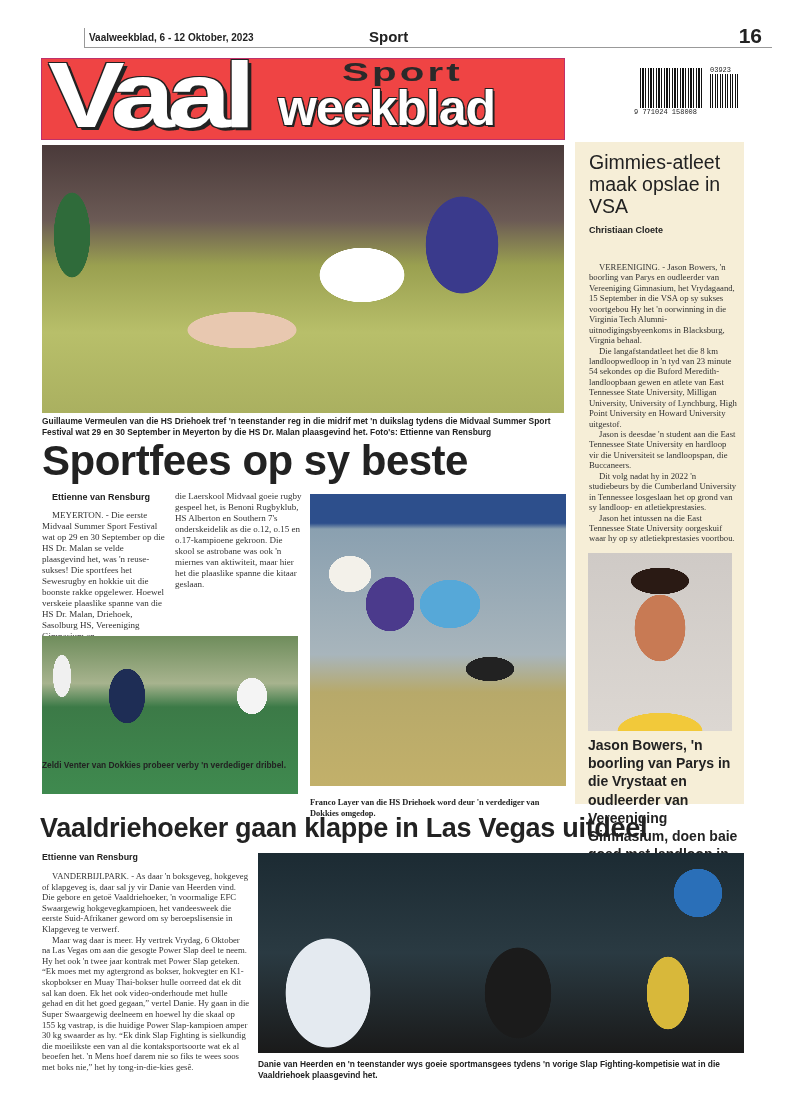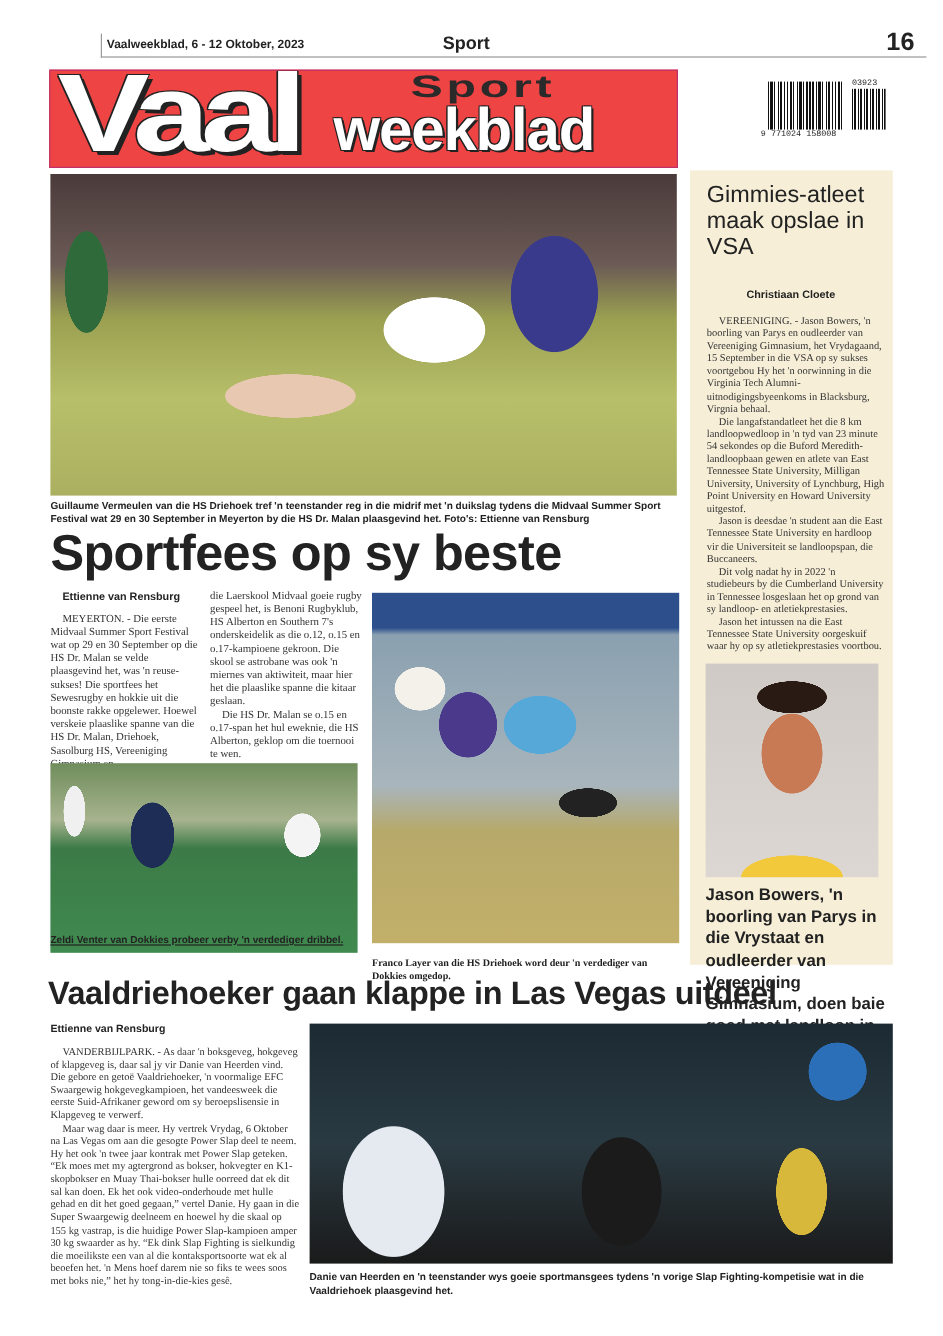--- a/index.html
+++ b/index.html
@@ -61,34 +61,34 @@
       radial-gradient(ellipse 70px 90px at 70px 140px, #e4eaf0 0 60%, transparent 61%),
       radial-gradient(ellipse 55px 75px at 260px 140px, #1b1b1b 0 60%, transparent 61%),
       radial-gradient(ellipse 15px 13px at 262px 120px, #d33a2a 0 60%, transparent 61%),
       radial-gradient(ellipse 35px 60px at 410px 140px, #d8b83a 0 60%, transparent 61%),
       radial-gradient(ellipse 40px 40px at 440px 40px, #2a6fb8 0 60%, transparent 61%),
       linear-gradient(180deg, #1c2b33 0%, #2a3a42 50%, #1a1a1a 100%); }
 
   
   .caption { font: bold 8.4px/1.3 "Liberation Sans", sans-serif; color: #222; }
   .cap-rugby1 { left: 42px; top: 416px; width: 528px; }
-  .cap-hockey { left: 42px; top: 778px; width: 260px; text-decoration: underline; }
+  .cap-hockey { left: 42px; top: 760px; width: 260px; }
   .cap-rugby2 { left: 310px; top: 798px; width: 256px; font-family: Liberation Serif, serif; }
   .cap-jason { left: 588px; top: 736px; width: 150px; font-size: 14px; }
   .cap-slap { left: 258px; top: 1059px; width: 490px; }
 
   
   .hl-sportfees { left: 42px; top: 440px; width: 530px; font: 900 42px/1 "Liberation Sans", sans-serif; color: #222; letter-spacing: -0.5px; white-space: nowrap; }
   .hl-vegas { left: 40px; top: 815px; width: 720px; font: bold 27px/1 "Liberation Sans", sans-serif; color: #222; white-space: nowrap; letter-spacing: -0.3px; }
 
   
   .byline { font: bold 9px "Liberation Sans", sans-serif; color: #222; }
   .by-sportfees { left: 52px; top: 492px; }
   .by-vegas { left: 42px; top: 852px; font-size: 8.8px; }
-  .by-gimmies { left: 589px; top: 240px; font-size: 9px; margin-left: 33px; }
+  .by-gimmies { left: 589px; top: 225px; font-size: 9px; }
 
   
   .body { font: 9px/1.22 "Liberation Serif", serif; color: #333; }
   .body p { text-indent: 10px; }
   .col-s1 { left: 42px; top: 510px; width: 126px; }
   .col-s2 { left: 175px; top: 491px; width: 128px; }
   .col-v { left: 42px; top: 871px; width: 208px; font-size: 8.7px; line-height: 1.22; }
   .col-g { left: 589px; top: 250px; width: 148px; font-size: 8.7px; line-height: 1.2; margin-top: 12px; }
 
   
@@ -121,21 +121,20 @@
 <div class="abs caption cap-rugby1">Guillaume Vermeulen van die HS Driehoek tref 'n teenstander reg in die midrif met 'n duikslag tydens die Midvaal Summer Sport Festival wat 29 en 30 September in Meyerton by die HS Dr. Malan plaasgevind het. Foto's: Ettienne van Rensburg</div>
 
 <div class="abs hl-sportfees">Sportfees op sy beste</div>
 <div class="abs byline by-sportfees">Ettienne van Rensburg</div>
 
 <div class="abs body col-s1">
   <p>MEYERTON. - Die eerste Midvaal Summer Sport Festival wat op 29 en 30 September op die HS Dr. Malan se velde plaasgevind het, was 'n reuse-sukses! Die sportfees het Sewesrugby en hokkie uit die boonste rakke opgelewer. Hoewel verskeie plaaslike spanne van die HS Dr. Malan, Driehoek, Sasolburg HS, Vereeniging Gimnasium en</p>
 </div>
 <div class="abs body col-s2">
   <p style="text-indent:0">die Laerskool Midvaal goeie rugby gespeel het, is Benoni Rugbyklub, HS Alberton en Southern 7's onderskeidelik as die o.12, o.15 en o.17-kampioene gekroon. Die skool se astrobane was ook 'n miernes van aktiwiteit, maar hier het die plaaslike spanne die kitaar geslaan.</p>
-  <p>Die HS Dr. Malan se o.15 en o.17-span het hul eweknie, die HS Alberton, geklop om die toernooi te wen.</p>
 </div>
 
 <div class="abs photo photo-hockey"></div>
 <div class="abs caption cap-hockey">Zeldi Venter van Dokkies probeer verby 'n verdediger dribbel.</div>
 
 <div class="abs photo photo-rugby2"></div>
 <div class="abs caption cap-rugby2">Franco Layer van die HS Driehoek word deur 'n verdediger van Dokkies omgedop.</div>
 
 <div class="abs sidebox"></div>
 <div class="abs side-title">Gimmies-atleet maak opslae in VSA</div>

